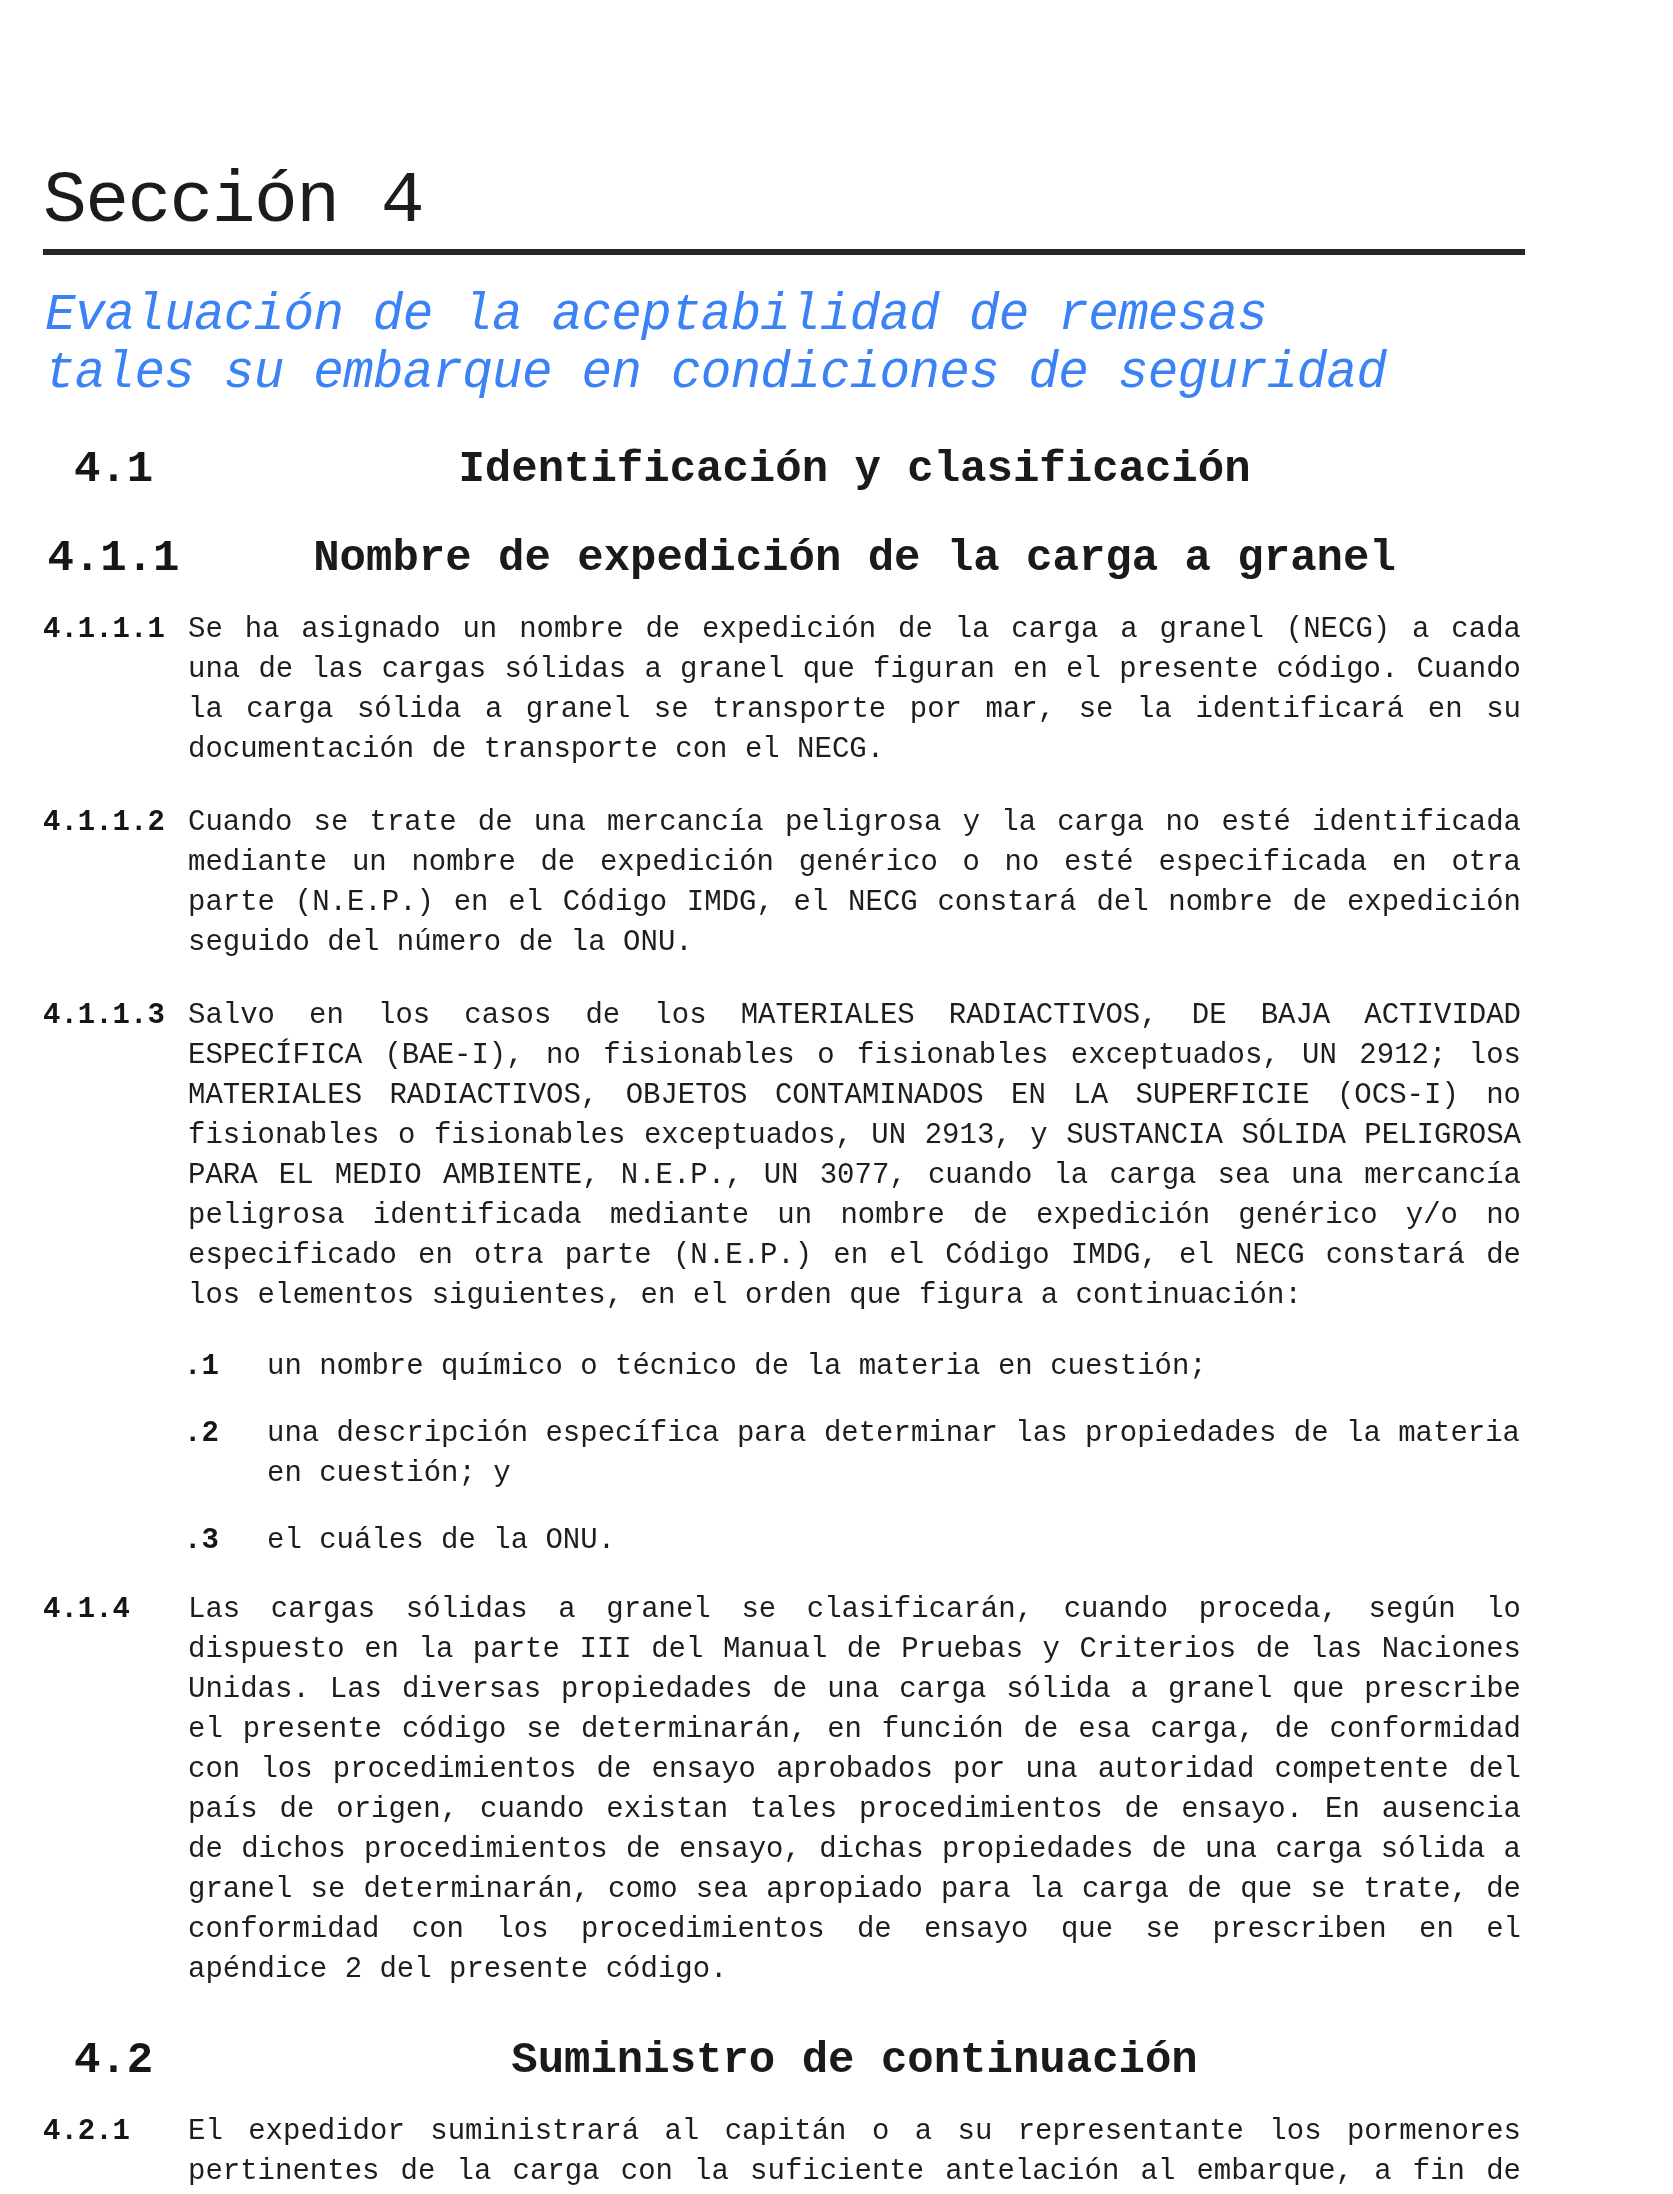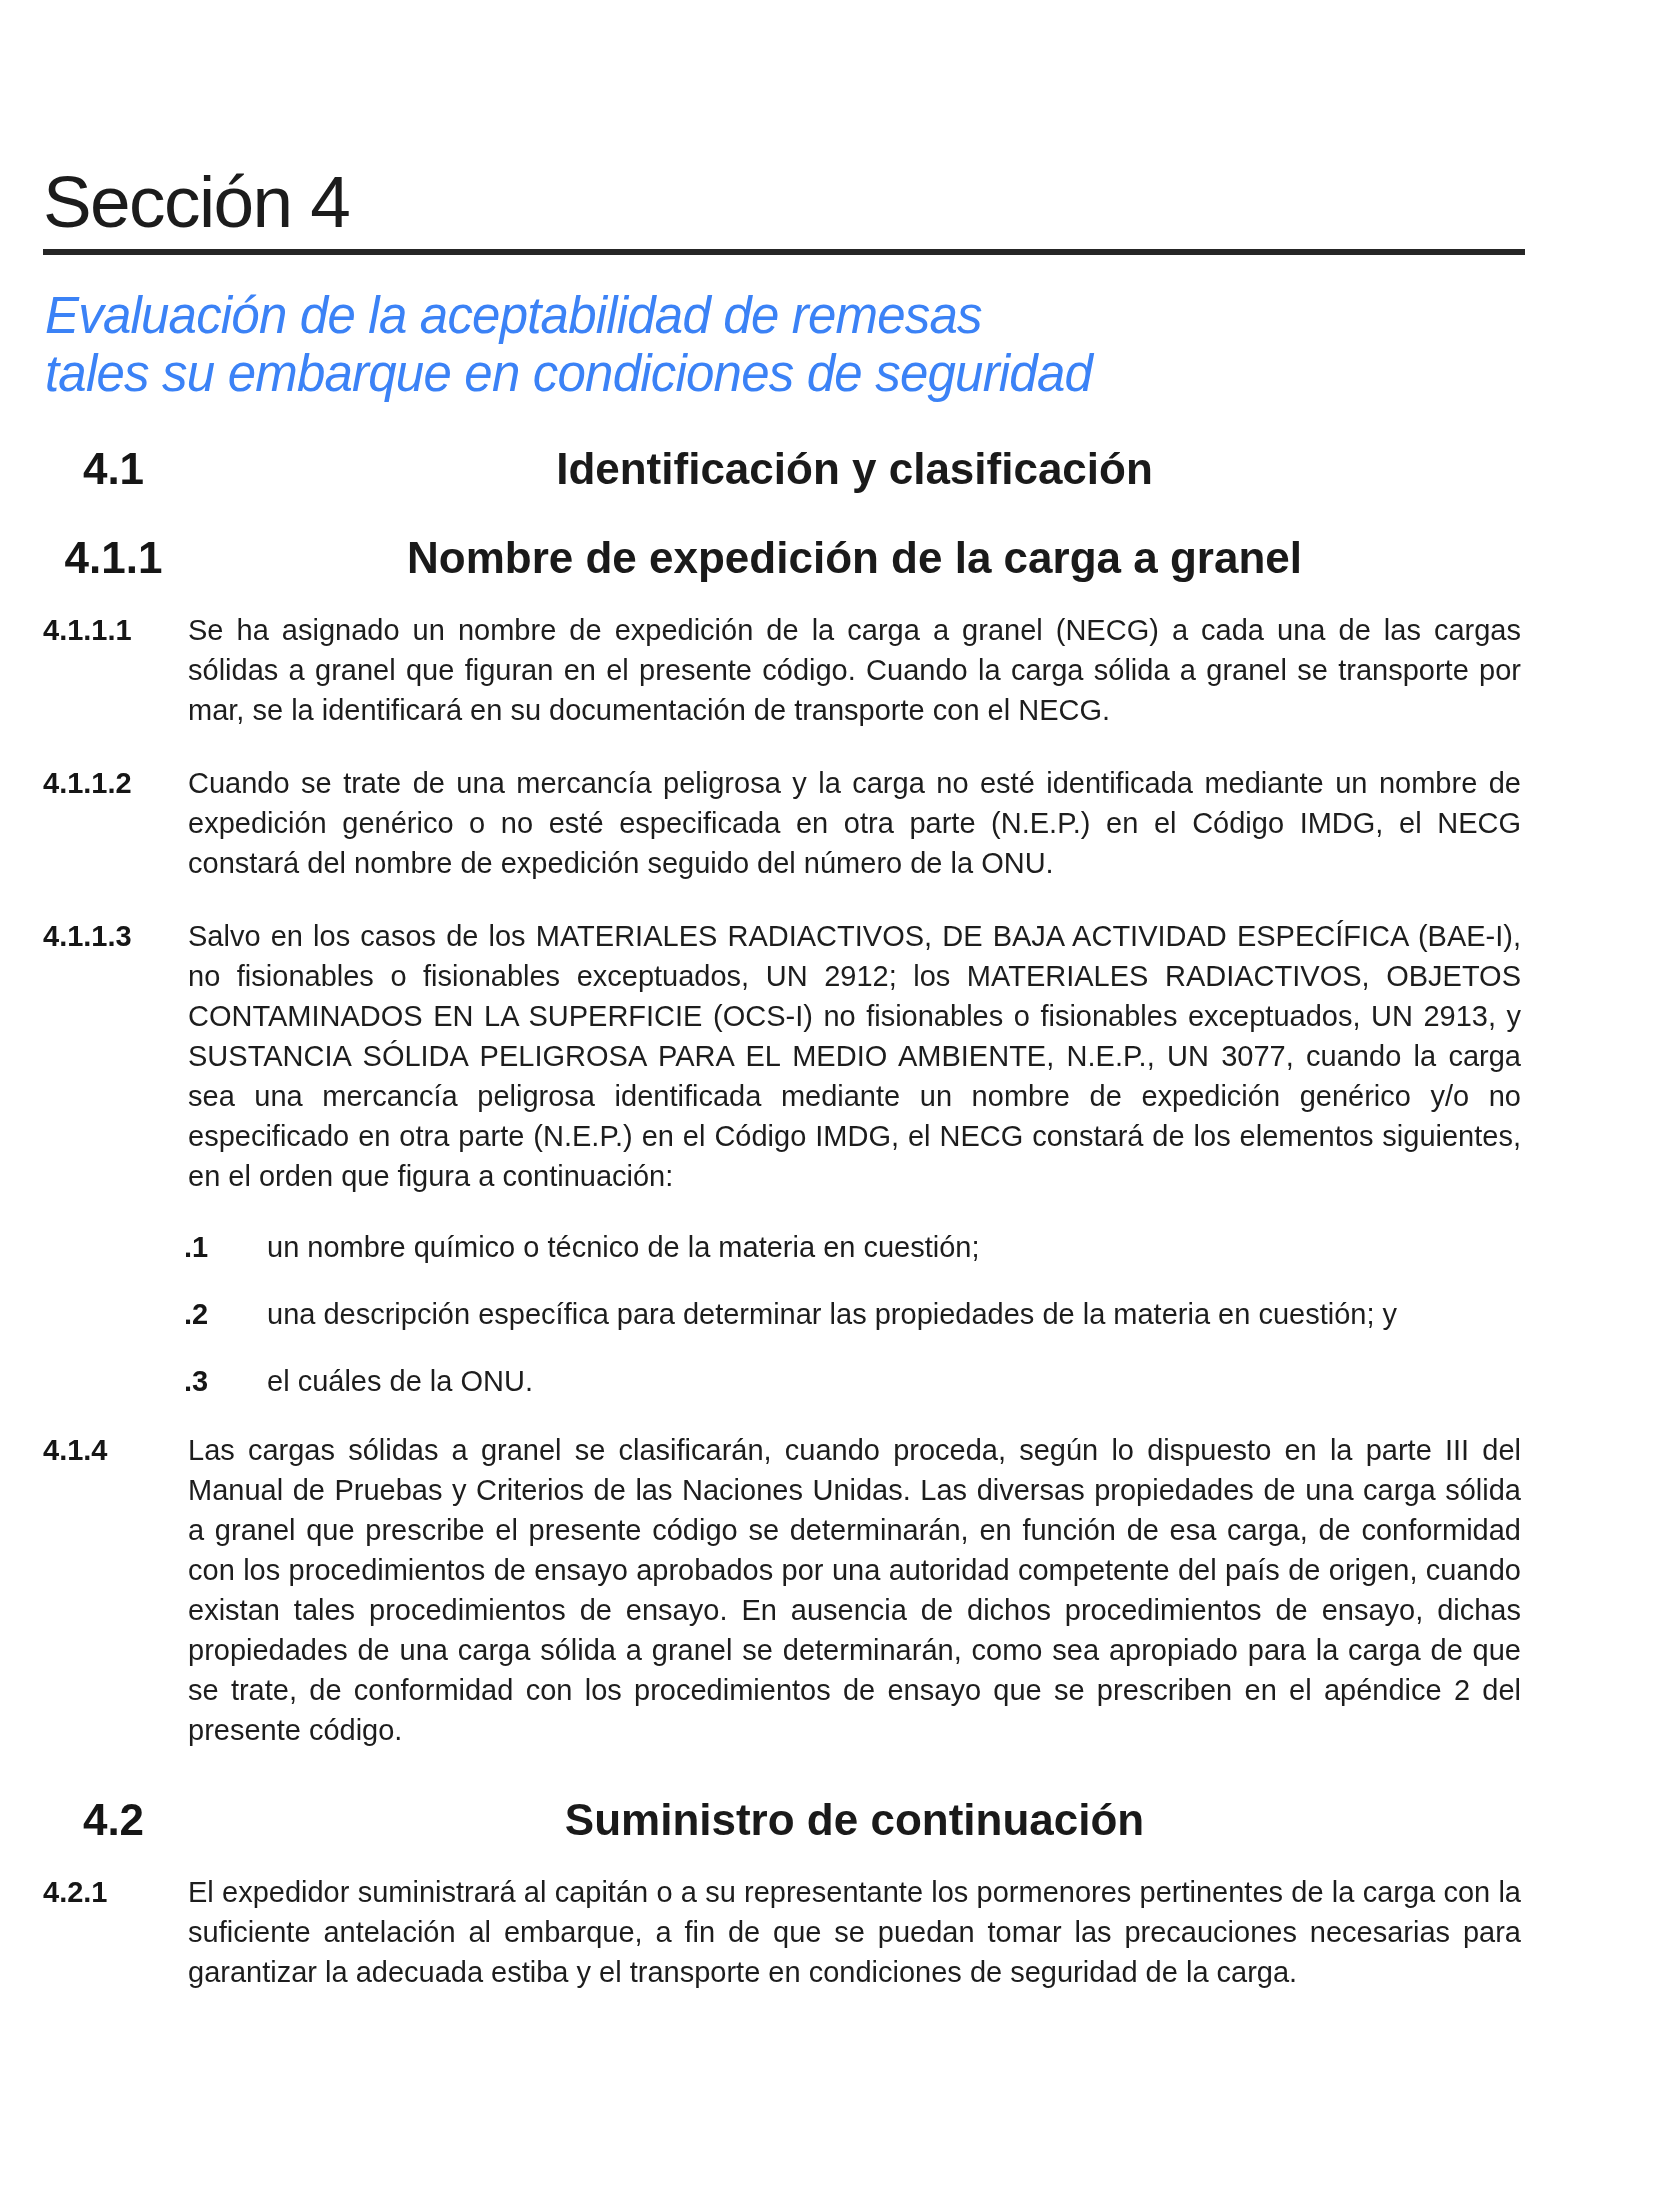--- a/index.html
+++ b/index.html
@@ -9,21 +9,21 @@
     width: 1673px;
     height: 2194px;
     overflow: hidden;
   }
   .page {
     position: relative;
     box-sizing: border-box;
     width: 1669px;
     height: 2194px;
     padding: 162px 144px 0 43px;
-    font-family: Liberation Sans, sans-serif;
+    font-family: Liberation Mono, monospace;
     color: #1a1a1a;
     background: #ffffff;
   }
   .section-heading {
     margin: 0;
     font-size: 73px;
     font-weight: 400;
     letter-spacing: -1.6px;
     line-height: 79px;
     color: #1c1c1c;

